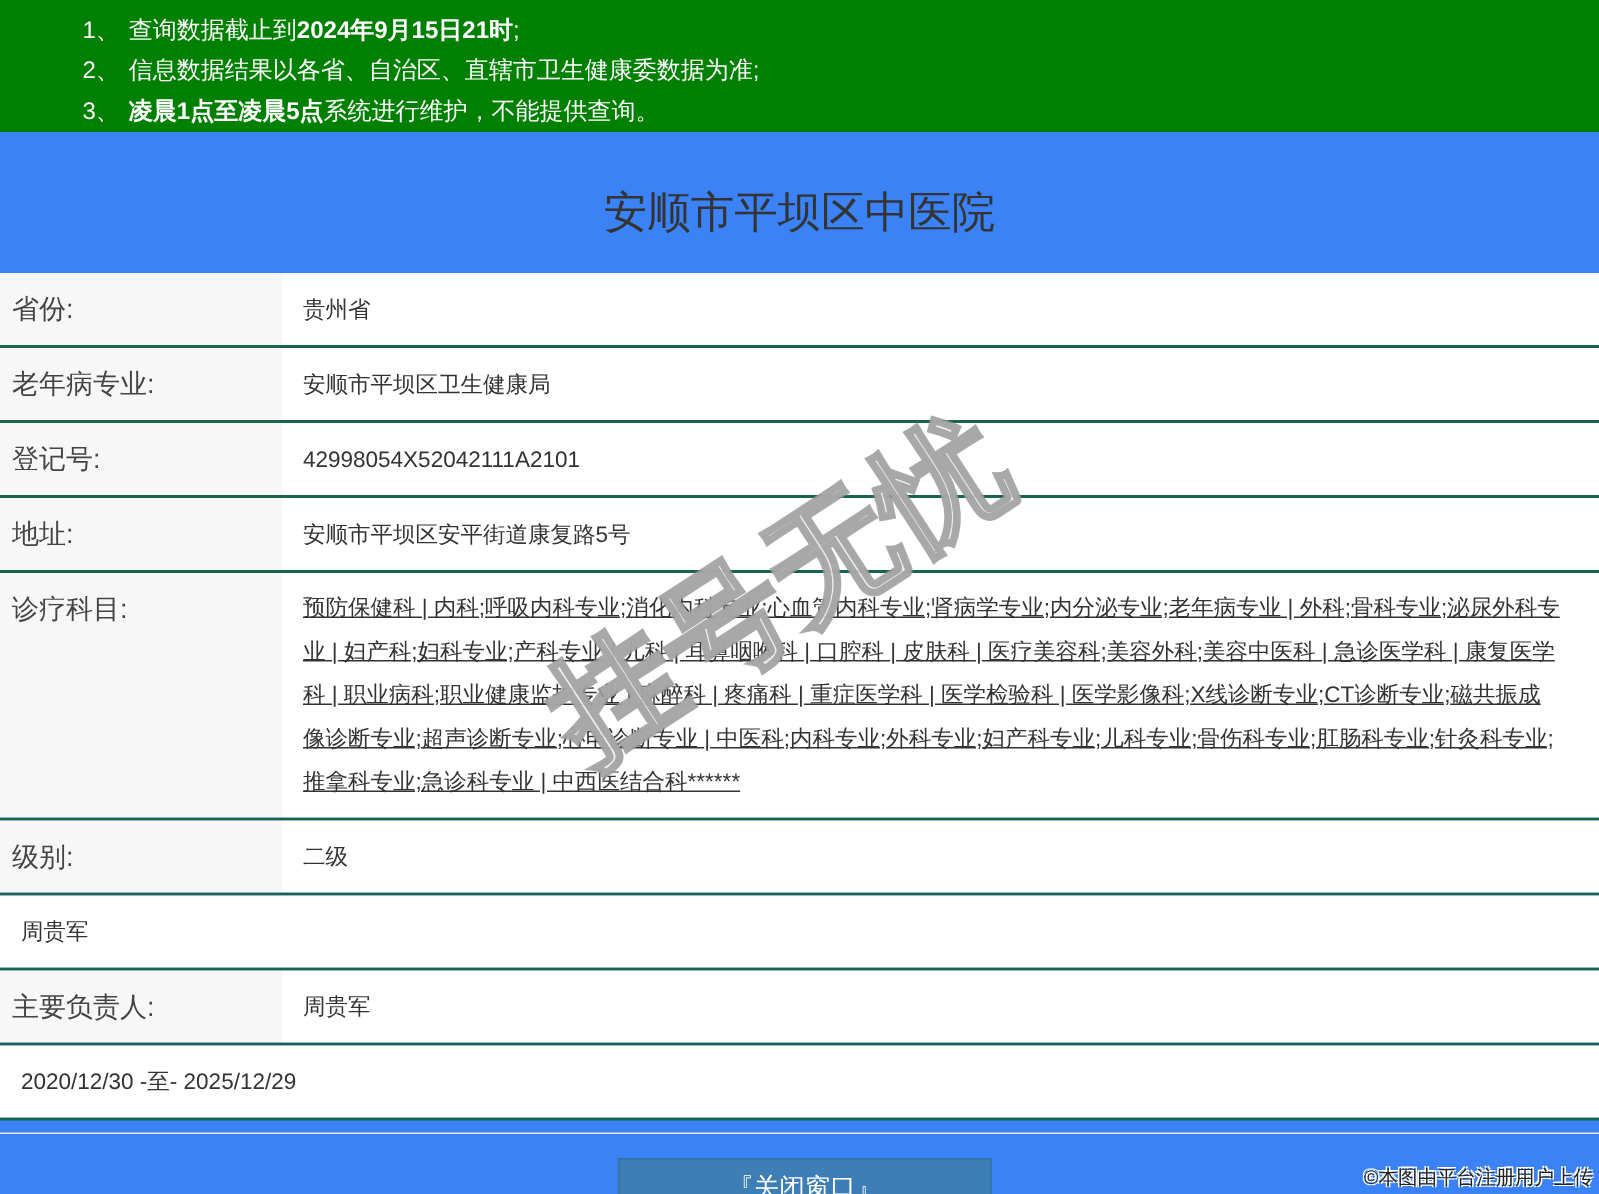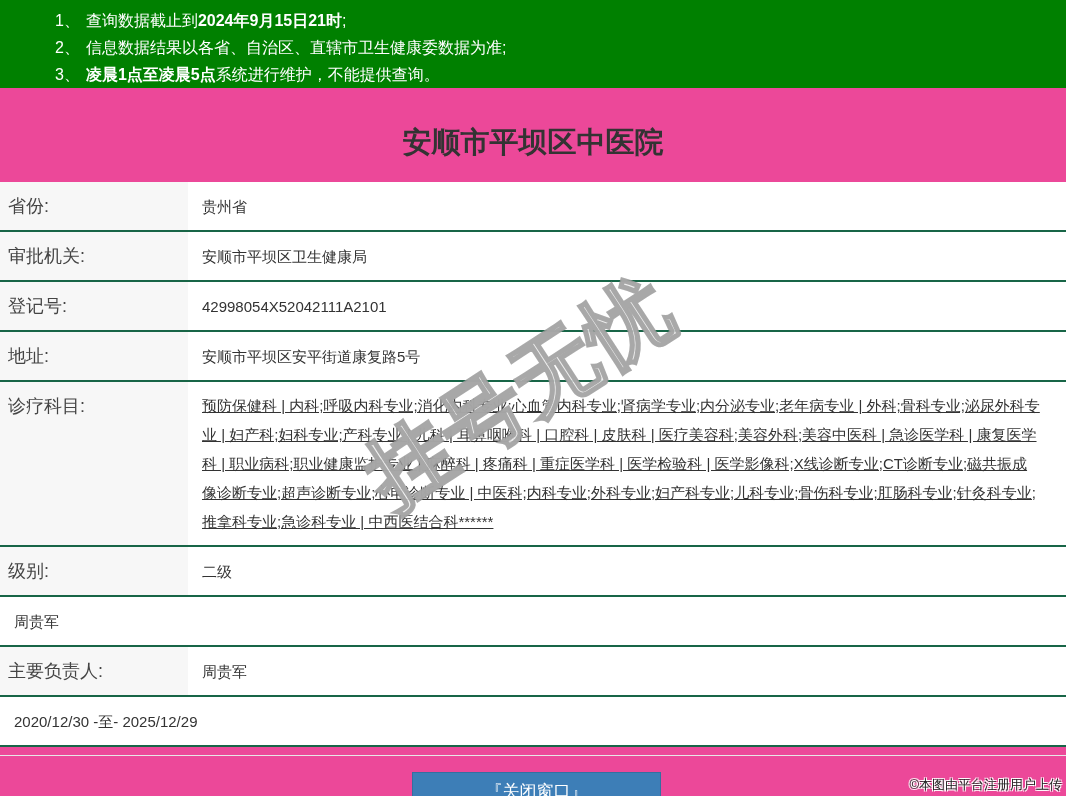--- a/index.html
+++ b/index.html
@@ -1,26 +1,26 @@
 <!DOCTYPE html>
 <html><head>
 <meta charset="utf-8">
 <style>
   html,body{margin:0;padding:0;background:#fff;}
   body{font-family:"Liberation Sans","DejaVu Sans",sans-serif;}
-  #screen{position:relative;width:1066px;height:796px;overflow:hidden;background:#ec4899;}
+  #screen{position:relative;width:1066px;height:796px;overflow:hidden;background:#3b82f6;}
 
   
   .banner{background:#008000;color:#fff;height:88px;box-sizing:border-box;padding:7px 10px 0 55px;}
   .banner-line{font-size:16px;line-height:27px;white-space:nowrap;}
   .banner-line .num{margin-right:6px;}
   .banner-line b{font-weight:bold;}
 
   
-  .page-title{margin:36px 0 0;text-align:center;font-size:29px;font-weight:bold;color:#333;line-height:36px;}
+  .page-title{margin:36px 0 0;text-align:center;font-size:29px;font-weight:normal;color:#333;line-height:36px;}
 
   
   .detail-table{margin-top:22px;width:1066px;}
   .trow{display:flex;border-bottom:2px solid #186547;}
   .trow .cell-label{width:188px;box-sizing:border-box;background:#f7f7f7;padding:15px 6px 14px 8px;
         font-size:18px;color:#444;line-height:19px;flex-shrink:0;}
   .trow .cell-value{flex:1;box-sizing:border-box;background:#fff;padding:15px 25px 14px 14px;
         font-size:15px;color:#333;line-height:19px;}
   .trow.multiline .cell-value{line-height:29px;padding-top:9px;padding-bottom:9px;text-decoration:underline;}
   .trow.multiline .cell-label{}
@@ -59,21 +59,21 @@
   </div>
 
   <h1 class="page-title">安顺市平坝区中医院</h1>
 
   <div class="detail-table">
     <div class="trow">
       <div class="cell-label">省份:</div>
       <div class="cell-value">贵州省</div>
     </div>
     <div class="trow">
-      <div class="cell-label">审批机关:</div>
+      <div class="cell-label">老年病专业:</div>
       <div class="cell-value">安顺市平坝区卫生健康局</div>
     </div>
     <div class="trow">
       <div class="cell-label">登记号:</div>
       <div class="cell-value">42998054X52042111A2101</div>
     </div>
     <div class="trow">
       <div class="cell-label">地址:</div>
       <div class="cell-value">安顺市平坝区安平街道康复路5号</div>
     </div>

